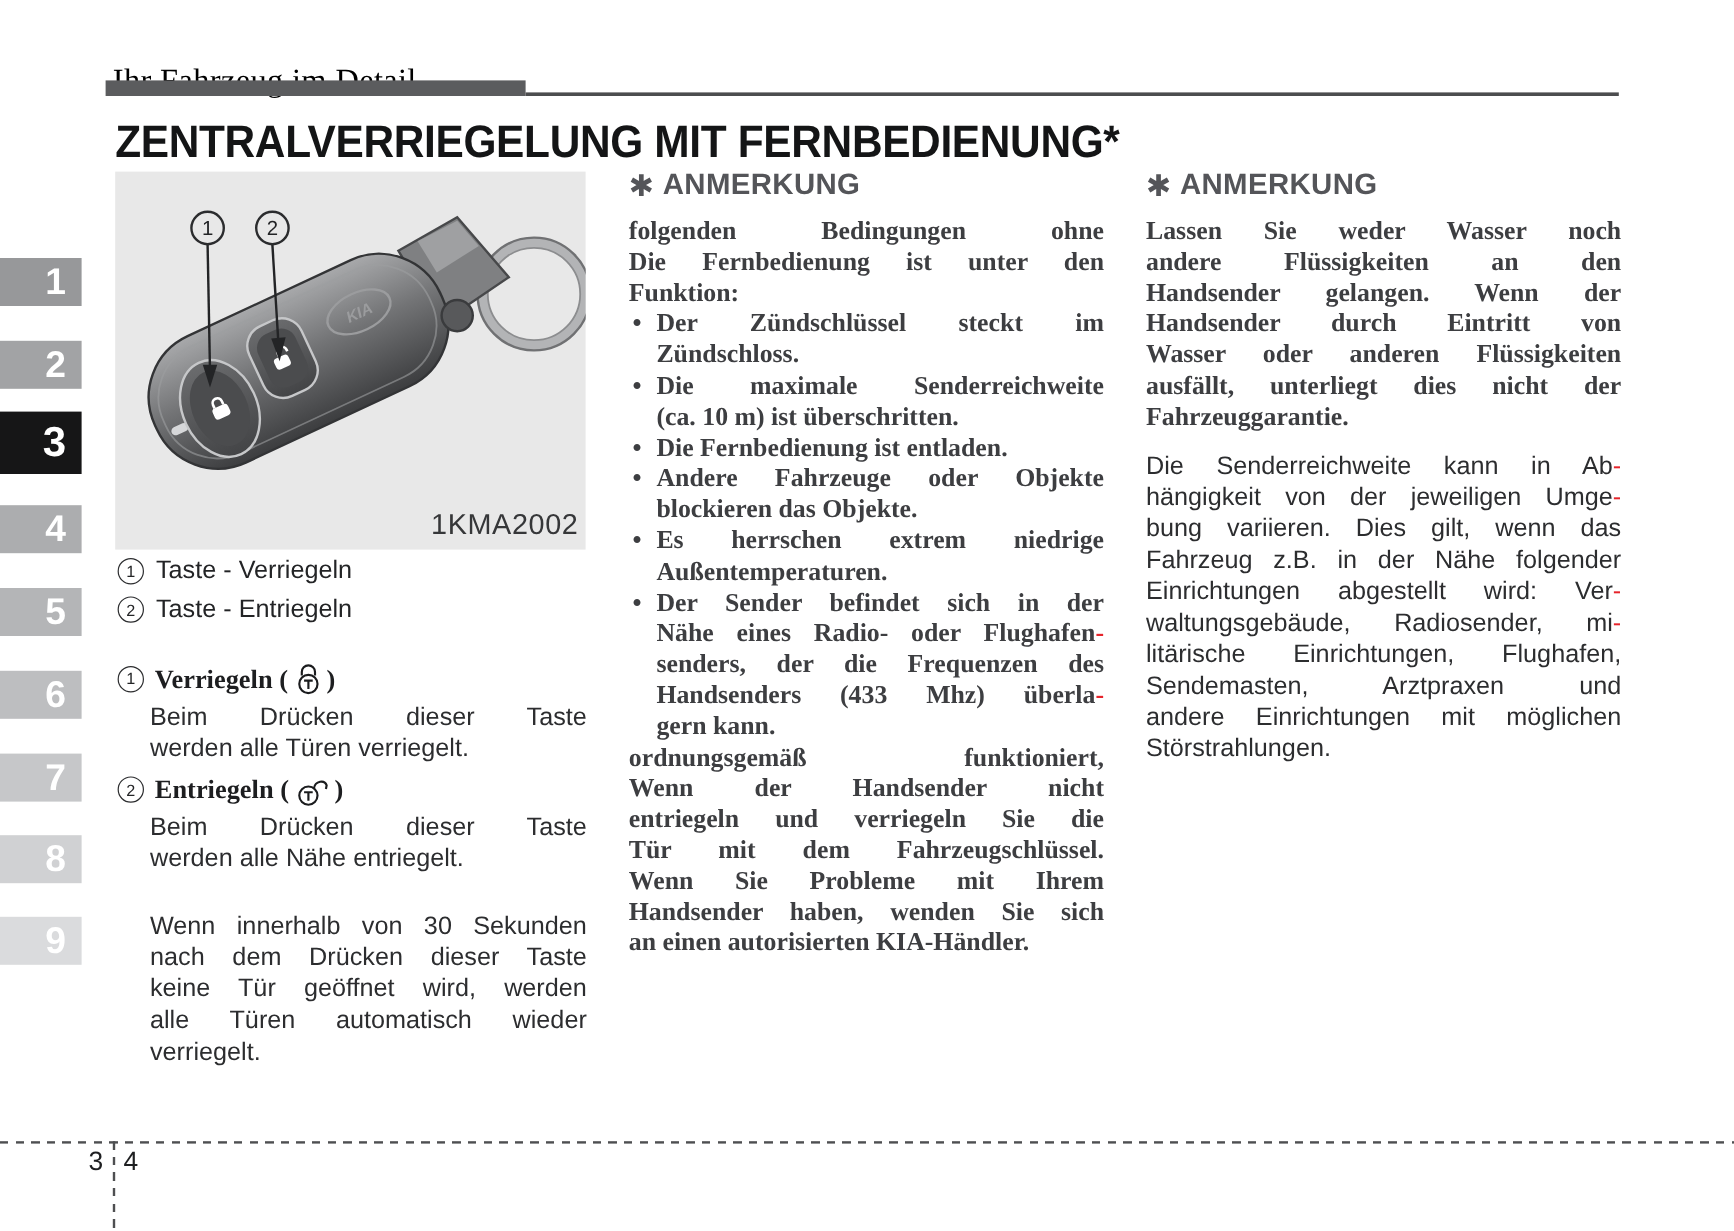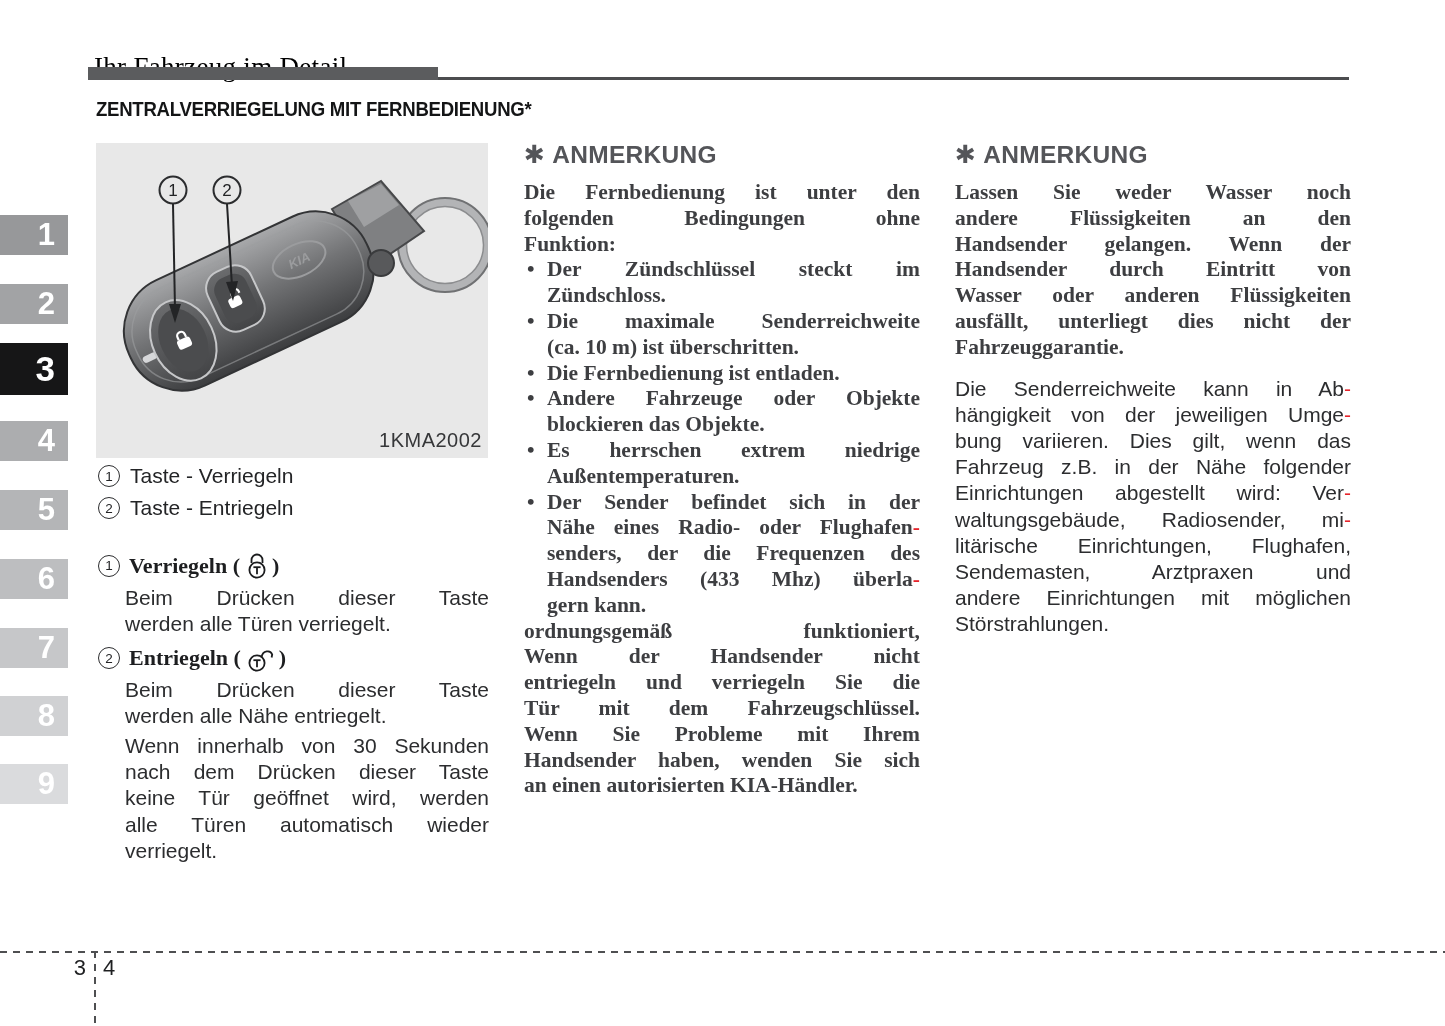--- a/index.html
+++ b/index.html
@@ -6,26 +6,26 @@
   .page{position:relative;width:1445px;height:1026px;background:#fff;overflow:hidden;
         font-family:"Liberation Sans","DejaVu Sans",sans-serif;}
 
   
   .running-head{position:absolute;left:94px;top:52px;font:27px "Liberation Serif","DejaVu Serif",serif;
                 color:#000000;letter-spacing:.3px;white-space:nowrap;}
   .head-bar{position:absolute;left:88px;top:67px;width:350px;height:13px;background:#5b5c5e;}
   .head-line{position:absolute;left:438px;top:77px;width:911px;height:3px;background:#4c4d4f;}
 
   
-  .title{position:absolute;left:96px;top:98px;margin:0;font-weight:bold;font-size:20px;color:#141516;white-space:nowrap;}
+  .title{position:absolute;left:96px;top:98px;margin:0;font-weight:bold;font-size:38px;color:#141516;white-space:nowrap;}
   .title-in{display:inline-block;transform:scaleX(.93);transform-origin:left center;letter-spacing:-.3px;}
 
   
   .figure{position:absolute;left:96px;top:143px;width:392px;height:315px;background:#e8e8e8;}
-  .caption{position:absolute;right:6px;bottom:6px;font-size:20px;color:#363739;letter-spacing:.5px;}
+  .caption{position:absolute;right:6px;bottom:6px;font-size:24px;color:#363739;letter-spacing:.5px;}
 
   
   .circ{display:inline-flex;align-items:center;justify-content:center;width:20px;height:20px;
         border:1.5px solid #2c2d2f;border-radius:50%;font:13.5px "Liberation Sans",sans-serif;
         color:#232426;margin-right:10px;flex:none;background:transparent;}
 
   
   .keylist{position:absolute;left:98px;top:464px;}
   .keyrow{display:flex;align-items:center;margin-bottom:8px;font-size:21px;color:#232426;}
 
@@ -198,36 +198,36 @@
       <line x1="6.4" y1="16.2" x2="13.6" y2="16.2" stroke="#1b1c1e" stroke-width="1.8"></line>
       <line x1="10" y1="16.2" x2="10" y2="23.2" stroke="#1b1c1e" stroke-width="1.8"></line>
       <path d="M14.6 13 C15.6 6.5 23.6 5.5 25.2 10.5 L24.6 13.5" fill="none" stroke="#1b1c1e" stroke-width="1.8"></path>
     </svg>
     <span>)</span>
   </div>
   <div class="secbody sansp" style="top:677px">
       <div class="tl">Beim Drücken dieser Taste</div>
       <div class="tl tl-last">werden alle Nähe entriegelt.</div>
     </div>
-  <div class="secbody sansp" style="top:733px">
+  <div class="secbody sansp" style="top:759px">
       <div class="tl">Wenn innerhalb von 30 Sekunden</div>
       <div class="tl">nach dem Drücken dieser Taste</div>
       <div class="tl">keine Tür geöffnet wird, werden</div>
       <div class="tl">alle Türen automatisch wieder</div>
       <div class="tl tl-last">verriegelt.</div>
     </div>
 
   <div class="colmid">
     <div class="notehead">
       <span class="notesym">✱</span>
       <span>ANMERKUNG</span>
     </div>
     <div class="serifp">
+        <div class="tl">folgenden Bedingungen ohne</div>
         <div class="tl">Die Fernbedienung ist unter den</div>
-        <div class="tl">folgenden Bedingungen ohne</div>
         <div class="tl tl-last">Funktion:</div>
       </div>
     <div class="serifp" id="bullets">
         <div class="bullet">
           <span class="bmark">•</span>
           <div class="tl">Der Zündschlüssel steckt im</div>
           <div class="tl tl-last">Zündschloss.</div>
         </div>
         <div class="bullet">
           <span class="bmark">•</span>

